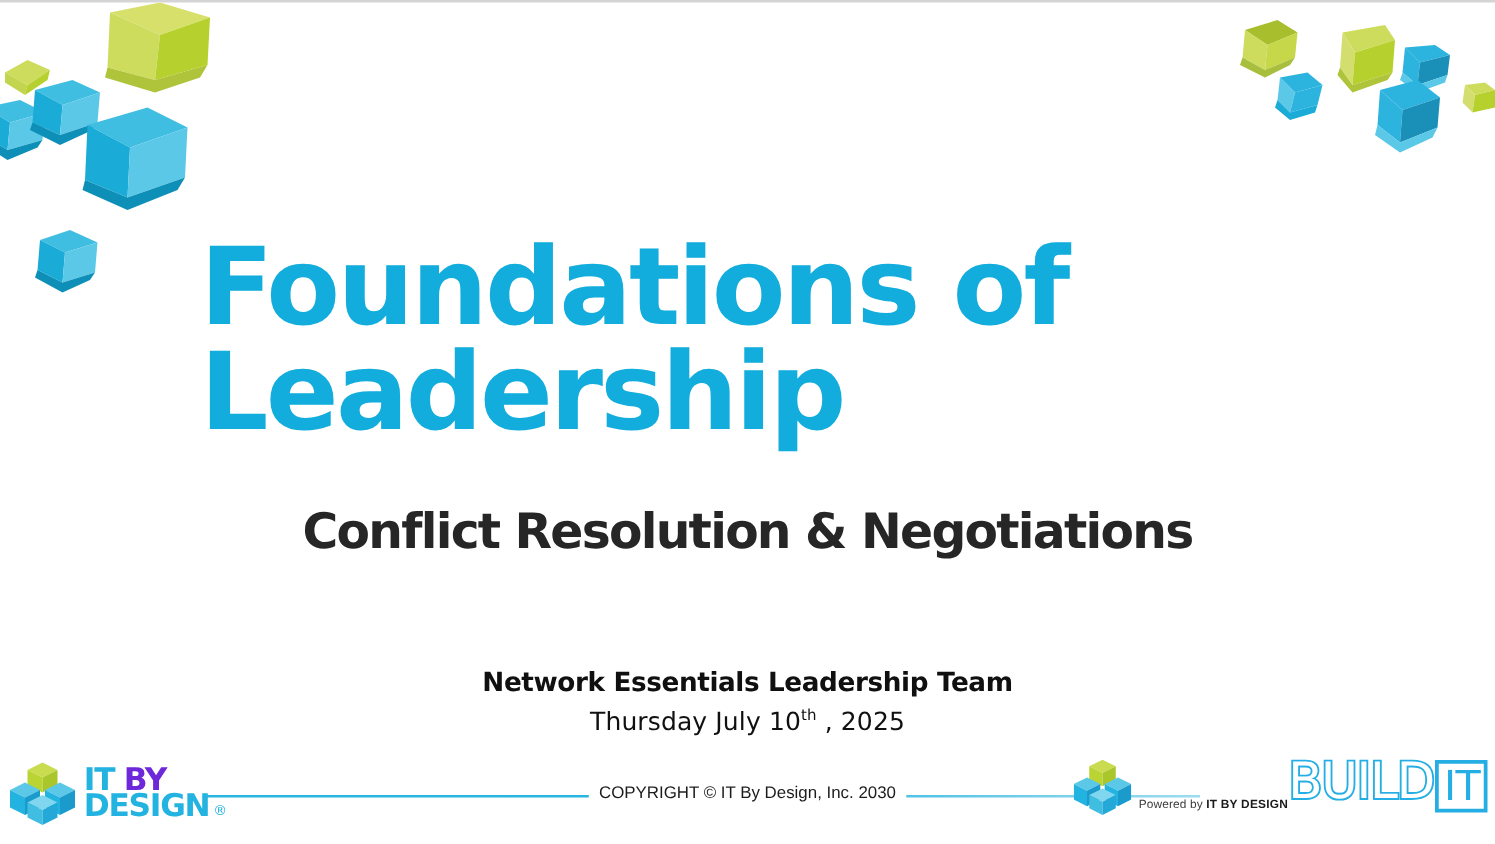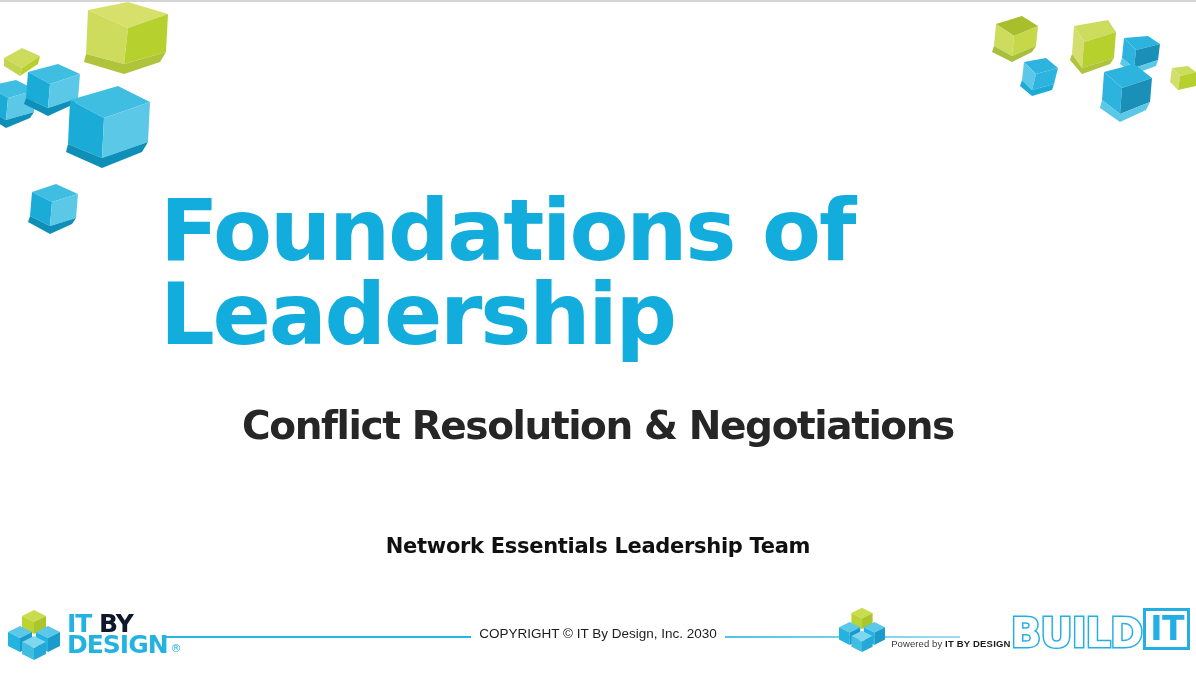--- a/index.html
+++ b/index.html
@@ -137,21 +137,21 @@
     display: flex;
     flex-direction: column;
     line-height: 0.84;
     font-family: "DejaVu Sans", sans-serif;
     font-weight: 700;
     letter-spacing: -1px;
   }
   .logo-itbd .row1 { font-size: 25px; }
   .logo-itbd .row2 { font-size: 25px; display: flex; align-items: flex-end; }
   .ink-cyan  { color: #23B3E0; }
-  .ink-green { color: #0f172a; }
+  .ink-green { color: #6d28d9; }
   .reg-mark {
     font-size: 11px;
     font-weight: 400;
     color: #23B3E0;
     margin-left: 3px;
     transform: translateY(-2px);
   }
 
   
   .logo-build {
@@ -170,29 +170,29 @@
     font-family: "Liberation Sans", sans-serif;
     font-size: 9.5px;
     color: #3a3a3a;
     letter-spacing: 0.1px;
     margin-bottom: 1px;
     white-space: nowrap;
   }
   .powered-by b { color: #1b1b1b; letter-spacing: 0.2px; }
   .build-word {
     font-family: "DejaVu Sans", sans-serif;
-    font-weight: 700;
+    font-weight: 400;
     font-size: 40px;
     line-height: 0.86;
     letter-spacing: -1px;
     color: #ffffff;
     -webkit-text-stroke: 3px #25AEE3;
     paint-order: stroke fill;
     display: flex;
-    align-items: flex-end;
+    align-items: flex-start;
   }
   .build-it-box {
     border: 3px solid #25AEE3;
     color: #25AEE3;
     -webkit-text-stroke: 0;
     font-size: 33px;
     line-height: 1;
     padding: 1px 3px 2px 4px;
     margin-left: 1px;
     letter-spacing: -0.5px;
@@ -296,20 +296,21 @@
   </div>
 
   <div class="title-block">
     <h1 class="main-title">Foundations of Leadership</h1>
   </div>
 
   <h2 class="sub-title">Conflict Resolution &amp; Negotiations</h2>
 
   <p class="team-line">Network Essentials Leadership Team</p>
 
+  <p class="date-line"><span>Thursday July 10</span><sup>th</sup><span> , 2025</span></p>
 
   <div class="footer-rule"></div>
   <div class="copyright"><span>COPYRIGHT © IT By Design, Inc. 2030</span></div>
 
   <div class="logo-itbd">
     <svg width="52" height="52" viewBox="0 0 52 52">
 
       <polygon points="26,2 38,8 26,14 14,8" fill="#C9DB4E"></polygon>
       <polygon points="14,8 26,14 26,26 14,20" fill="#B9D433"></polygon>
       <polygon points="26,14 38,8 38,20 26,26" fill="#A9C62B"></polygon>

